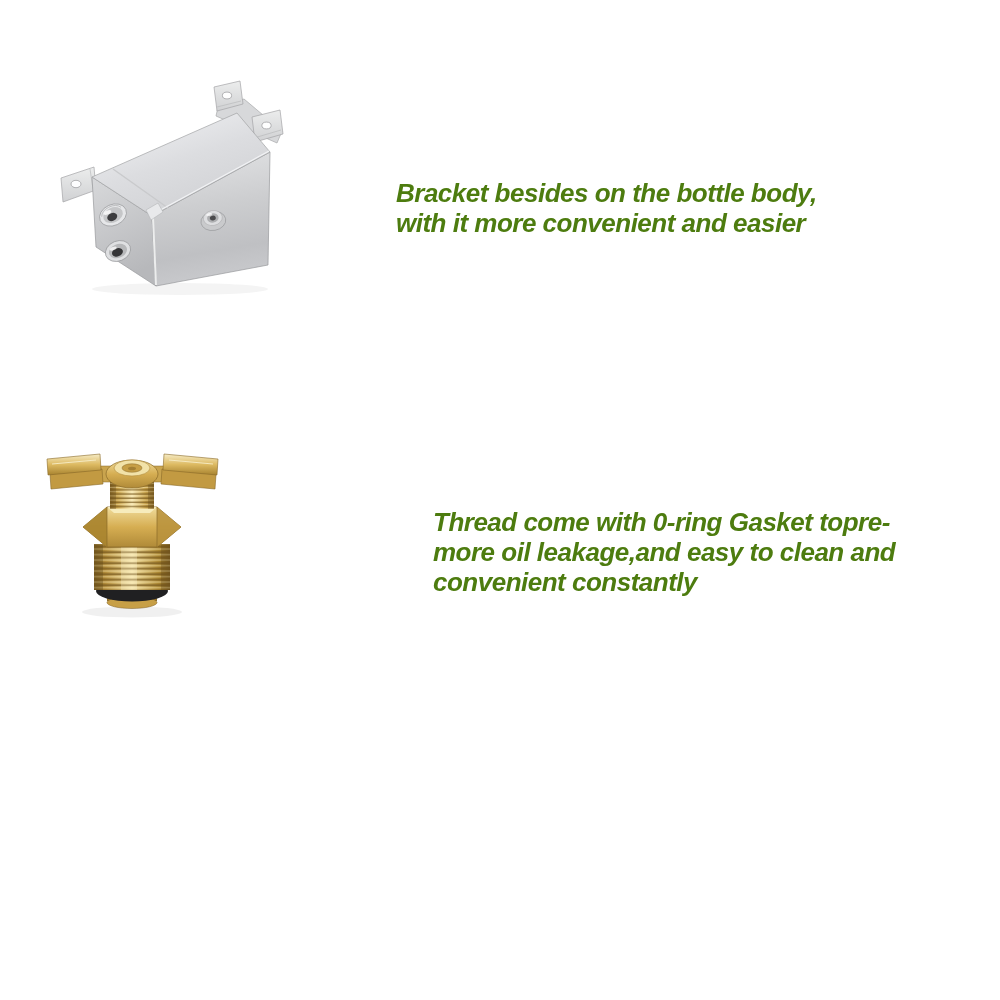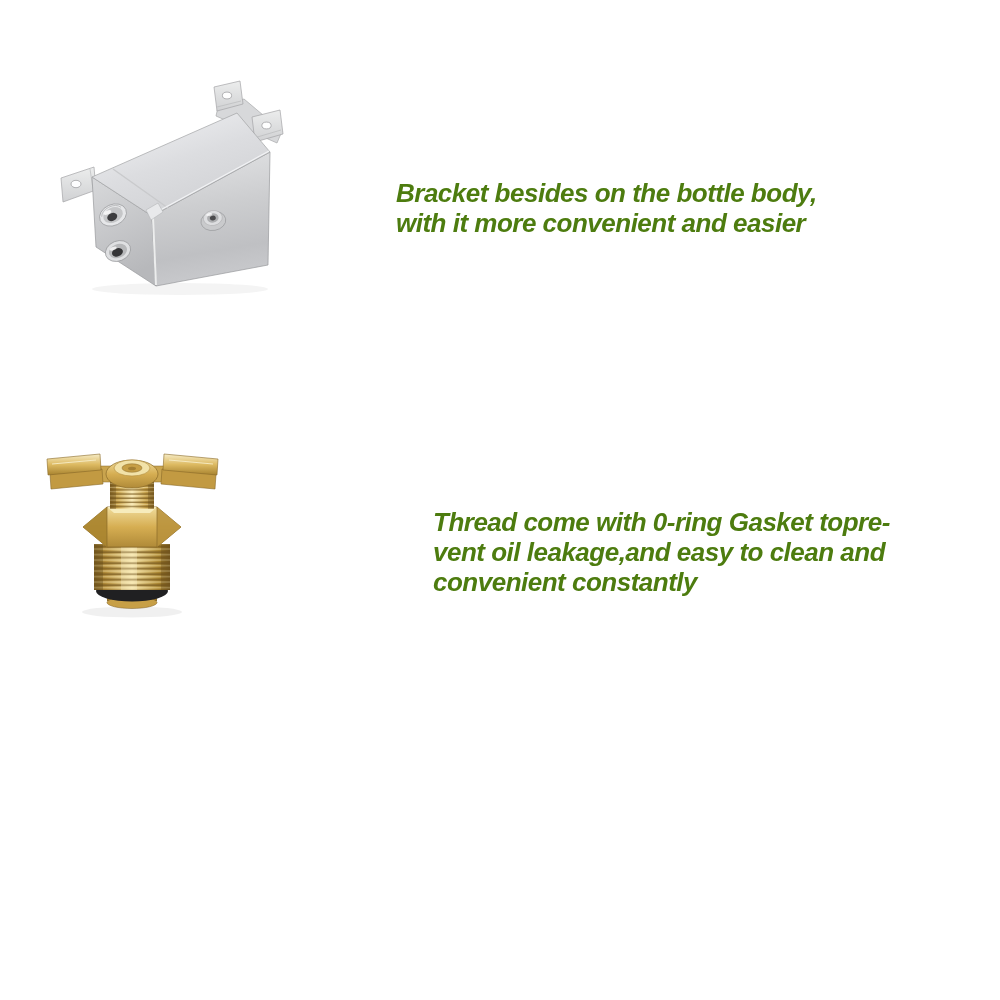--- a/index.html
+++ b/index.html
@@ -198,17 +198,17 @@
         <ellipse cx="112" cy="44" rx="26" ry="14" fill="url(#brassHexC)" stroke="#8a6a28" stroke-width="0.7"></ellipse>
         <ellipse cx="112" cy="38" rx="18" ry="8" fill="#f2e2a8" stroke="#b08a38" stroke-width="0.6"></ellipse>
         <ellipse cx="112" cy="38" rx="10" ry="4.2" fill="#c79f46" stroke="#8a6a28" stroke-width="0.5"></ellipse>
         <ellipse cx="112" cy="38.5" rx="4" ry="1.8" fill="#8a6a28" opacity="0.6"></ellipse>
       </g>
     </svg>
   </figure>
 
   <p class="caption" id="cap-valve">
     <span class="line">Thread come with 0-ring Gasket topre-</span>
-    <span class="line">vent oil leakage,and easy to clean and</span>
+    <span class="line">more oil leakage,and easy to clean and</span>
     <span class="line">convenient constantly</span>
   </p>
 
 </div>
 
 </body></html>

